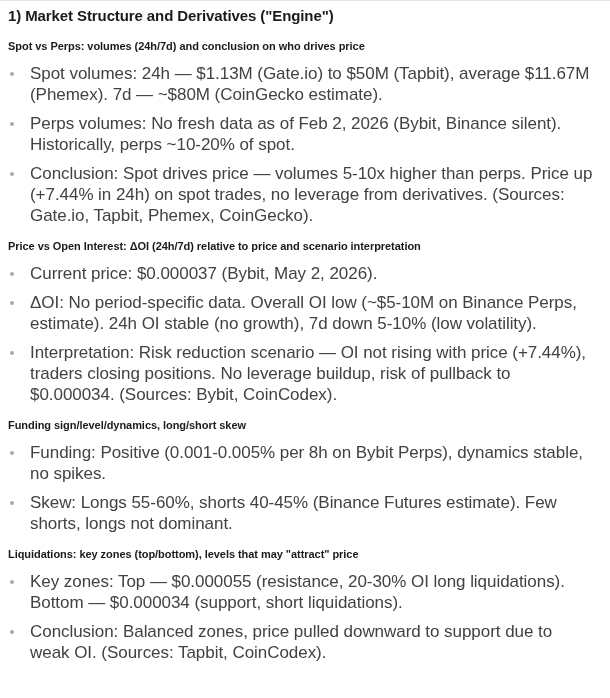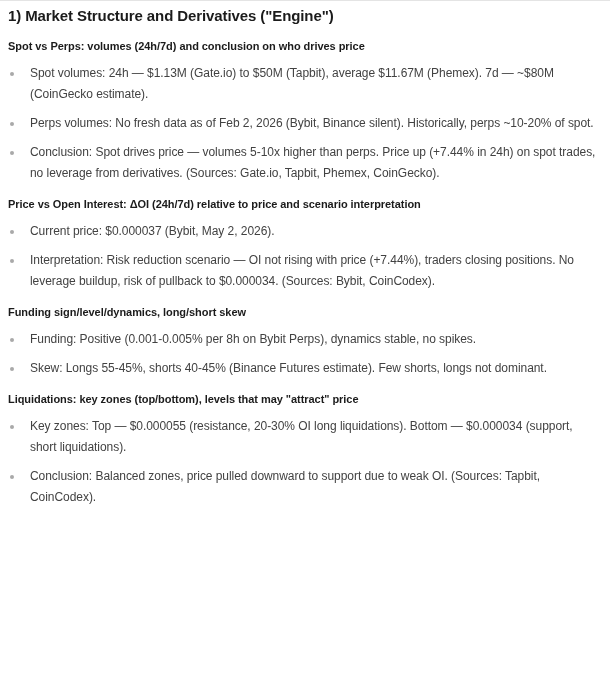--- a/index.html
+++ b/index.html
@@ -40,21 +40,21 @@
   }
   ul.bullets {
     list-style: none;
     margin: 0;
     padding: 0;
   }
   li.bullet {
     position: relative;
     padding-left: 22px;
     margin: 0 0 8px 0;
-    font-size: 12px;
+    font-size: 17px;
     line-height: 21px;
     color: #424242;
     letter-spacing: -0.05px;
     max-width: 586px;
   }
   li.bullet::before {
     content: "";
     position: absolute;
     left: 2px;
     top: 8.5px;
@@ -75,28 +75,29 @@
         <ul class="bullets">
           <li class="bullet">Spot volumes: 24h — $1.13M (Gate.io) to $50M (Tapbit), average $11.67M (Phemex). 7d — ~$80M (CoinGecko estimate).</li>
           <li class="bullet">Perps volumes: No fresh data as of Feb 2, 2026 (Bybit, Binance silent). Historically, perps ~10-20% of spot.</li>
           <li class="bullet">Conclusion: Spot drives price — volumes 5-10x higher than perps. Price up (+7.44% in 24h) on spot trades, no leverage from derivatives. (Sources: Gate.io, Tapbit, Phemex, CoinGecko).</li>
         </ul>
       </section>
       <section>
         <h2 class="subhead">Price vs Open Interest: ΔOI (24h/7d) relative to price and scenario interpretation</h2>
         <ul class="bullets">
           <li class="bullet">Current price: $0.000037 (Bybit, May 2, 2026).</li>
+          <li class="bullet">ΔOI: No period-specific data. Overall OI low (~$5-10M on Binance Perps, estimate). 24h OI stable (no growth), 7d down 5-10% (low volatility).</li>
           <li class="bullet">Interpretation: Risk reduction scenario — OI not rising with price (+7.44%), traders closing positions. No leverage buildup, risk of pullback to $0.000034. (Sources: Bybit, CoinCodex).</li>
         </ul>
       </section>
       <section>
         <h2 class="subhead">Funding sign/level/dynamics, long/short skew</h2>
         <ul class="bullets">
           <li class="bullet">Funding: Positive (0.001-0.005% per 8h on Bybit Perps), dynamics stable, no spikes.</li>
-          <li class="bullet">Skew: Longs 55-45%, shorts 40-45% (Binance Futures estimate). Few shorts, longs not dominant.</li>
+          <li class="bullet">Skew: Longs 55-60%, shorts 40-45% (Binance Futures estimate). Few shorts, longs not dominant.</li>
         </ul>
       </section>
       <section>
         <h2 class="subhead">Liquidations: key zones (top/bottom), levels that may "attract" price</h2>
         <ul class="bullets">
           <li class="bullet">Key zones: Top — $0.000055 (resistance, 20-30% OI long liquidations). Bottom — $0.000034 (support, short liquidations).</li>
           <li class="bullet">Conclusion: Balanced zones, price pulled downward to support due to weak OI. (Sources: Tapbit, CoinCodex).</li>
         </ul>
       </section>
     </div>

